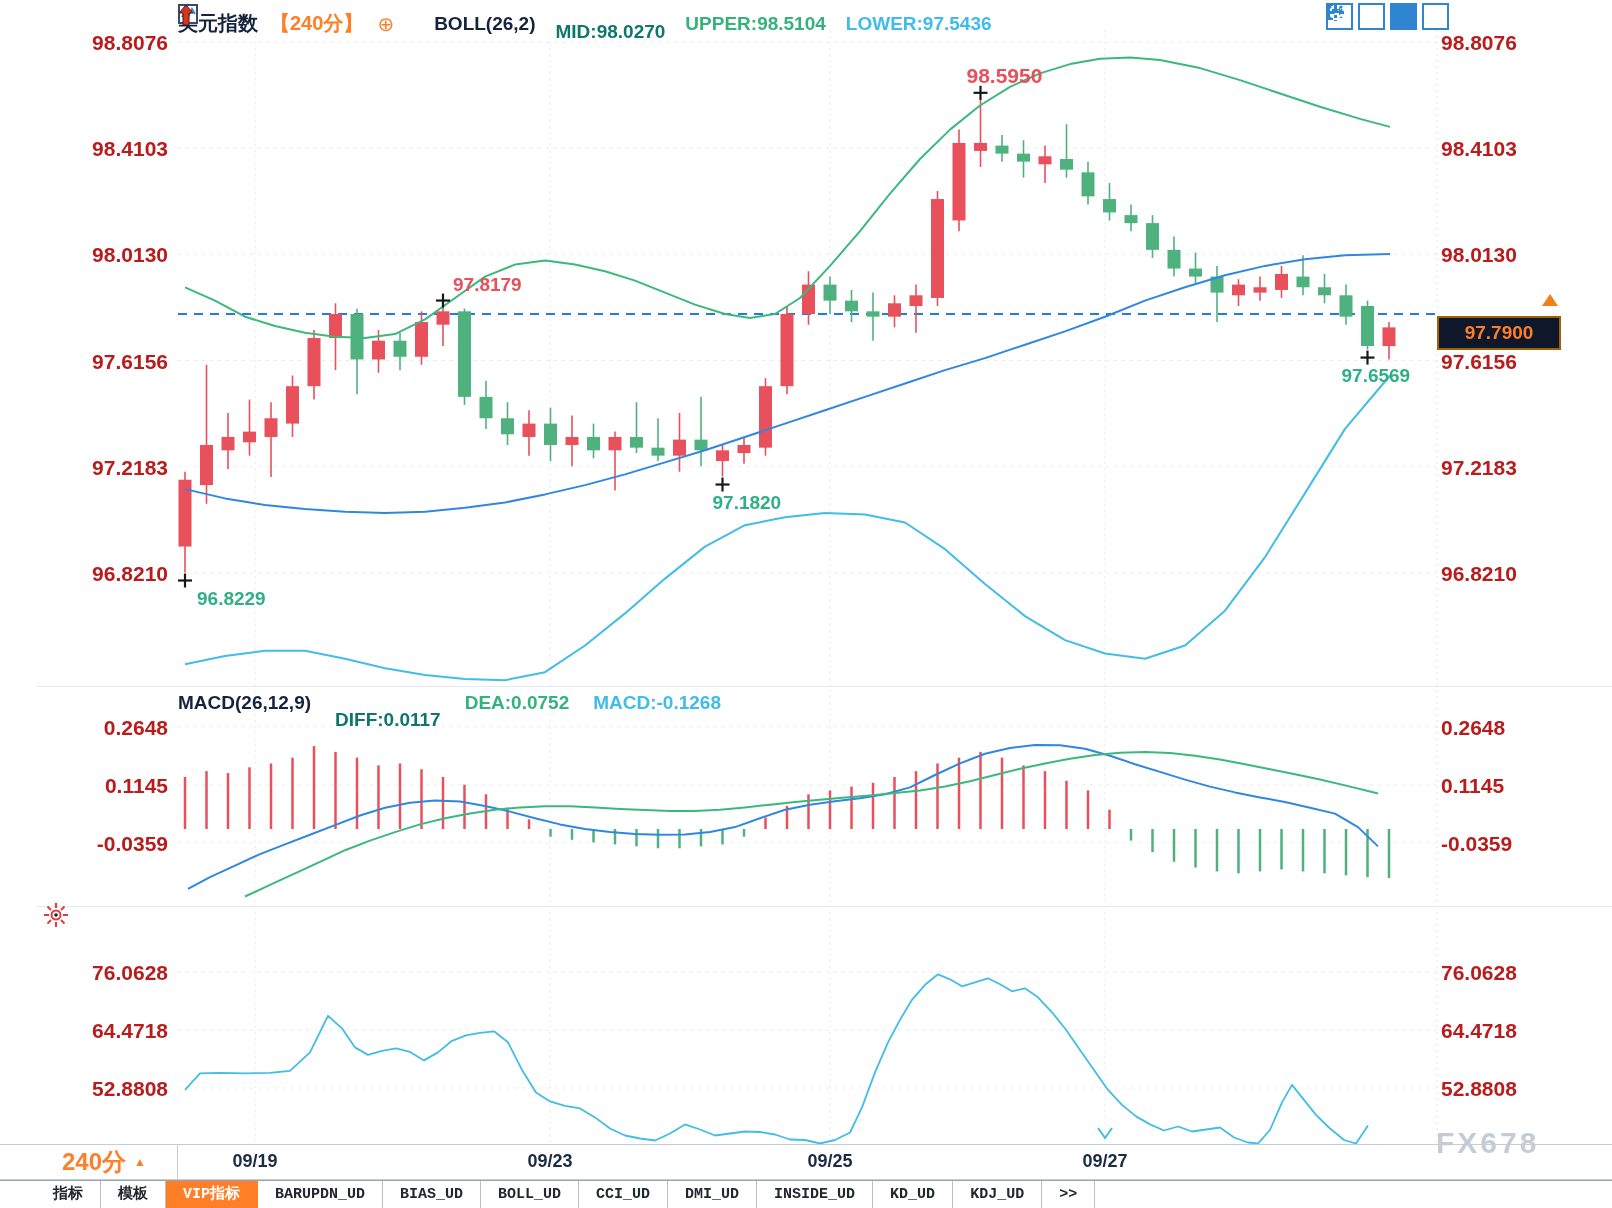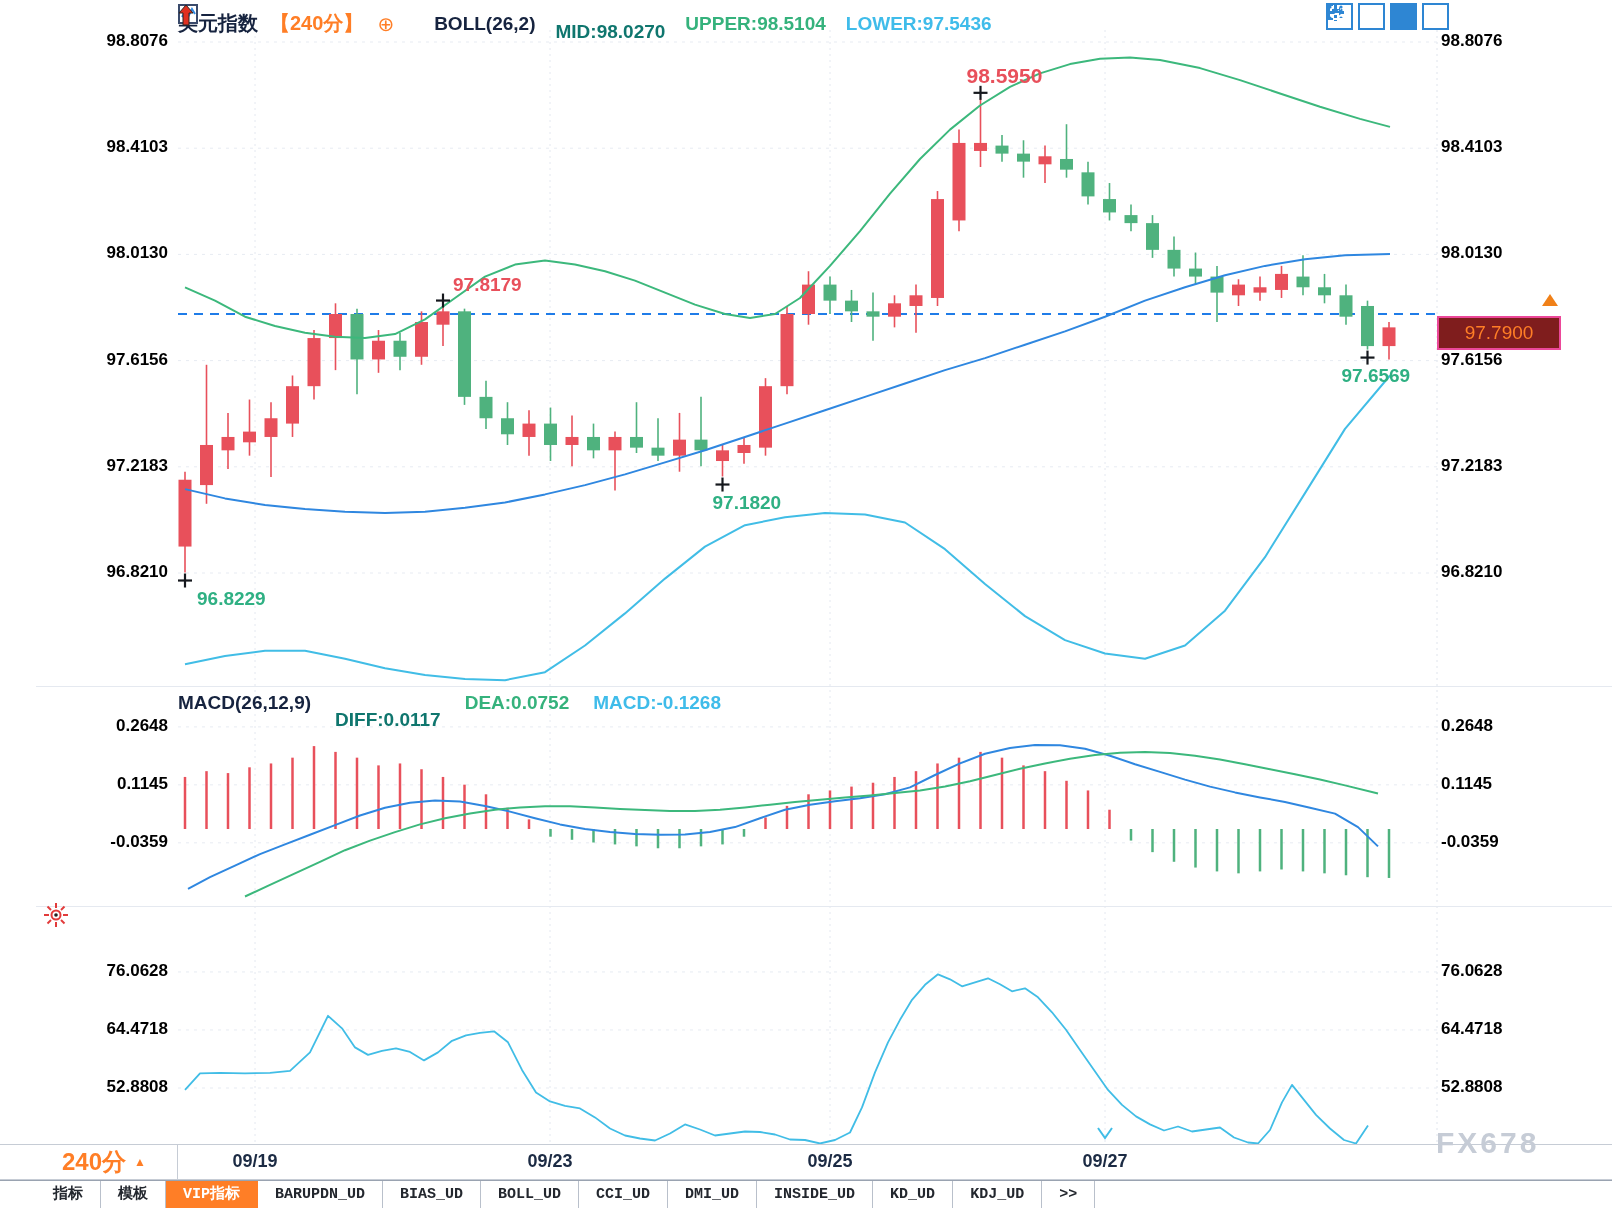--- a/index.html
+++ b/index.html
@@ -15,37 +15,37 @@
   .side-tab.h4{height:122px;}
   .side-tab.active{background:#ff7e26;border-color:#ff7e26;}
   .side-tab.active span{color:#fff;font-weight:bold;}
   
   .hdr{position:absolute;left:178px;top:4px;display:flex;align-items:center;gap:20px;font-size:19px;font-weight:700;pointer-events:none;white-space:nowrap;}
   .c-dark{color:#16233f;} .c-orange{color:#ff7e26;} .c-blue{color:#0f766e;margin-top:17px;} .c-green{color:#35b27c;} .c-cyan{color:#3fbcea;}
   .toolbar{position:absolute;top:3px;left:1326px;display:flex;gap:5px;}
   .tbtn{width:27px;height:27px;border:2px solid #2e86d3;background:#fff;box-sizing:border-box;display:flex;align-items:center;justify-content:center;cursor:pointer;padding:0;}
   .tbtn.active{background:#2e86d3;}
   
-  .axl{position:absolute;font-size:17px;font-weight:700;color:#000000;pointer-events:none;white-space:nowrap;}
+  .axl{position:absolute;font-size:21px;font-weight:700;color:#b91c1c;pointer-events:none;white-space:nowrap;}
   .axl.left{width:92px;left:76px;text-align:right;}
   .axl.right{left:1441px;text-align:left;}
   .ind-hdr{position:absolute;left:178px;display:flex;gap:24px;font-size:19px;font-weight:700;pointer-events:none;white-space:nowrap;justify-content:space-between;}
   .date-lab{position:absolute;top:1151px;font-size:18px;font-weight:700;color:#1c2b44;transform:translateX(-50%);pointer-events:none;}
   
   .sep{position:absolute;left:36px;width:1576px;height:1px;background:#e5e9f0;}
   .strip{position:absolute;left:0;top:1144px;width:1612px;height:36px;background:#fff;border-top:1px solid #c6ccd5;border-bottom:1px solid #c6ccd5;box-sizing:border-box;}
   .period-cell{position:absolute;left:36px;top:1145px;width:142px;height:34px;border-right:1px solid #c6ccd5;display:flex;align-items:center;padding-left:26px;box-sizing:border-box;cursor:pointer;background:#fff;}
   .period-cell .p1{color:#ff7e26;font-size:24px;font-weight:700;}
   .period-cell .p2{color:#ff7e26;font-size:12px;margin-left:8px;}
   .tabbar{position:absolute;left:0;top:1180px;width:1612px;height:28px;border-top:1px solid #9aa3b1;background:#fff;display:flex;padding-left:36px;box-sizing:border-box;}
   .btab{height:27px;line-height:27px;padding:0 17px;border-right:1px solid #b9c0cb;border-bottom:1px solid #d9dee5;
         font-family:"Liberation Mono","DejaVu Sans Mono",monospace;font-size:15px;font-weight:700;color:#23272e;cursor:pointer;white-space:nowrap;background:#fff;}
   .btab.active{background:#ff7e26;color:#fff;border-color:#ff7e26;}
-  .price-box{position:absolute;left:1437px;top:316px;width:124px;height:34px;border:2px solid #ec4899;background:#7f1d1d;box-sizing:border-box;
-             display:flex;align-items:center;justify-content:center;color:#ff7e26;font-size:19px;font-weight:400;z-index:5;}
+  .price-box{position:absolute;left:1437px;top:316px;width:124px;height:34px;border:2px solid #a16207;background:#0f172a;box-sizing:border-box;
+             display:flex;align-items:center;justify-content:center;color:#ff7e26;font-size:19px;font-weight:700;z-index:5;}
   .watermark{position:absolute;left:1436px;top:1126px;font-size:30px;font-weight:700;color:#c6ccd6;letter-spacing:3px;pointer-events:none;}
   .sun{position:absolute;left:44px;top:903px;}
 </style>
 </head>
 <body>
 
 <div id="app">
 
 
   <svg id="chart-svg" width="1612" height="1208">

